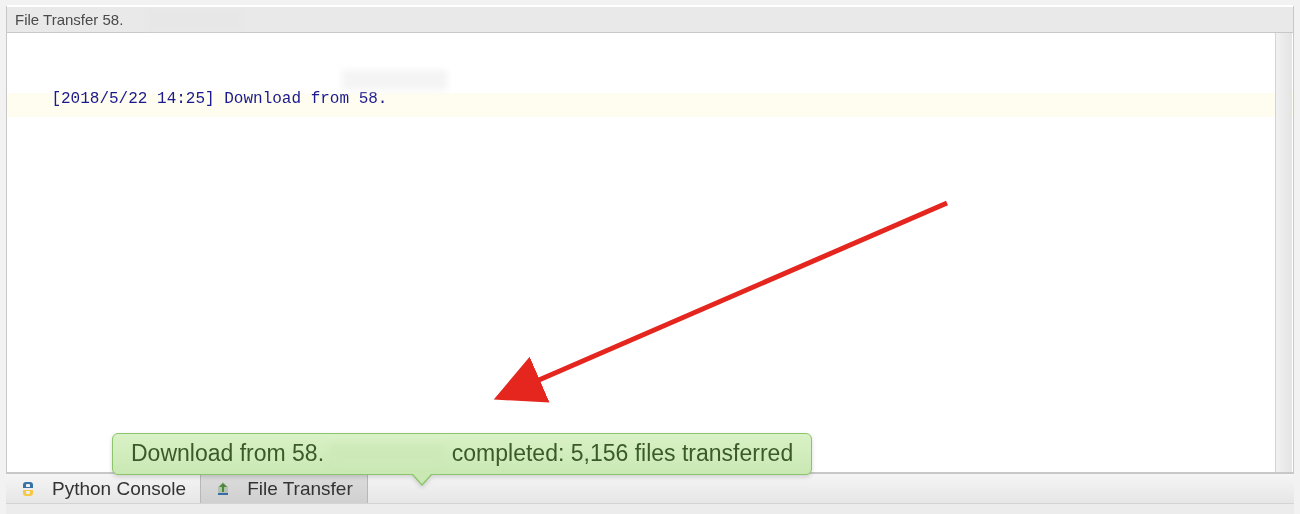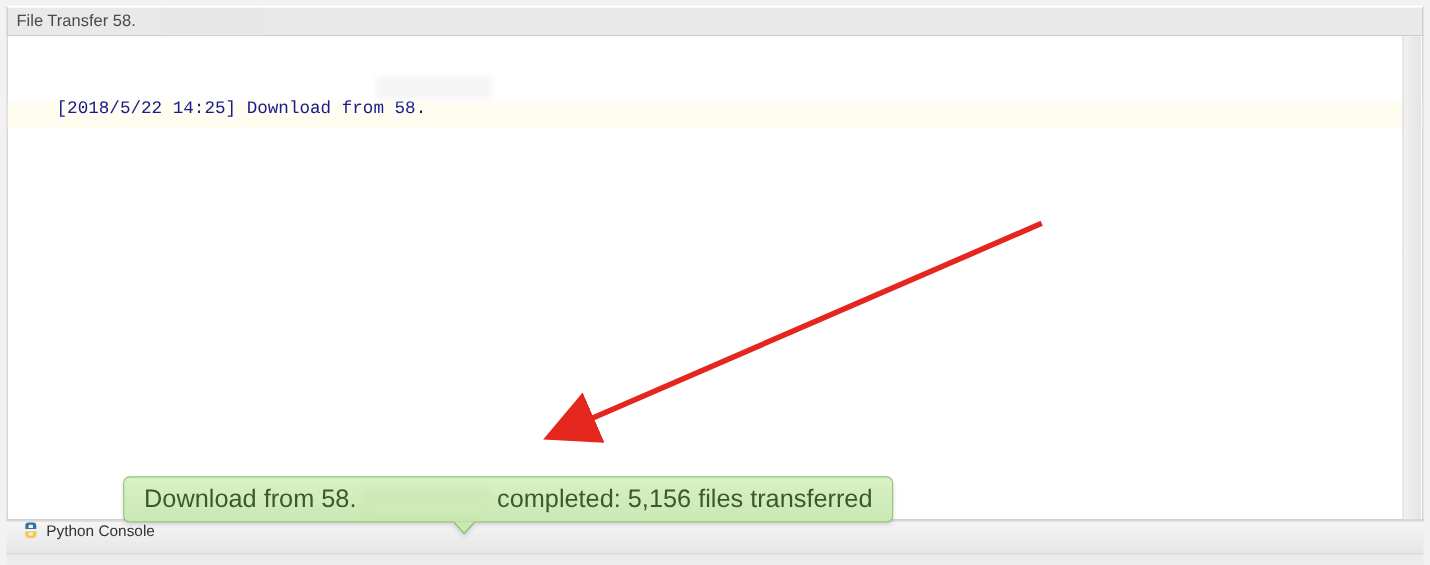--- a/index.html
+++ b/index.html
@@ -84,23 +84,23 @@
 
   .bottom-bar {
     height: 30px;
     background: linear-gradient(#f5f5f5, #e6e6e6);
     border-top: 1px solid #c8c8c8;
     display: flex;
     align-items: stretch;
     margin: 0 6px;
   }
   .tool-btn {
-    display: flex; align-items: flex-start; gap: 6px;
+    display: flex; align-items: center; gap: 16px;
     padding: 0 14px;
-    font-size: 14px;
+    font-size: 19px;
     color: #333;
     border-right: none;
     cursor: pointer;
     user-select: none;
   }
   .tool-btn.active {
     background: linear-gradient(#dcdcdc, #d0d0d0);
     border-left: 1px solid #b8b8b8;
     border-right: 1px solid #b8b8b8;
   }
@@ -147,14 +147,22 @@
 </div>
 
 <div class="bottom-bar">
   <div class="tool-btn">
     <svg class="icn" viewBox="0 0 16 16">
         <path fill="#3672a4" d="M7 1h3a3 3 0 0 1 3 3v3H6V6h4V4a1 1 0 0 0-1-1H7a1 1 0 0 0-1 1v3H3V4a3 3 0 0 1 3-3Z"></path>
         <path fill="#f7c843" d="M9 15H6a3 3 0 0 1-3-3V9h7v1H6v2a1 1 0 0 0 1 1h2a1 1 0 0 0 1-1V9h3v3a3 3 0 0 1-3 3Z"></path>
       </svg>
     <span>Python Console</span>
   </div>
+  <div class="tool-btn active">
+    <svg class="icn" viewBox="0 0 16 16">
+        <path fill="#4a8a3a" d="M3 14V6l5-5 5 5v8H3Z" opacity=".25"></path>
+        <path fill="#4a8a3a" d="M8 2 4 6h3v5h2V6h3Z"></path>
+        <rect x="3" y="12" width="10" height="2" fill="#3a6aa8"></rect>
+      </svg>
+    <span>File Transfer</span>
+  </div>
 </div>
 <div class="footer-strip"></div>
 
 </body></html>

